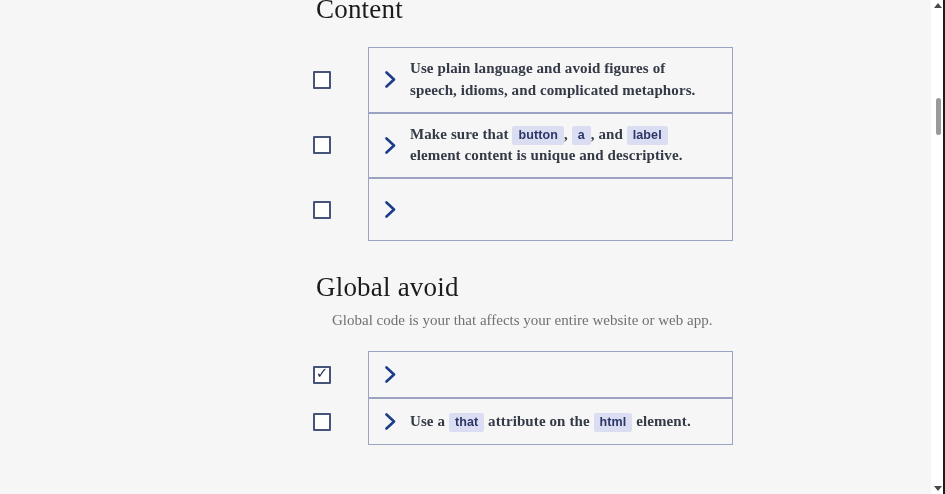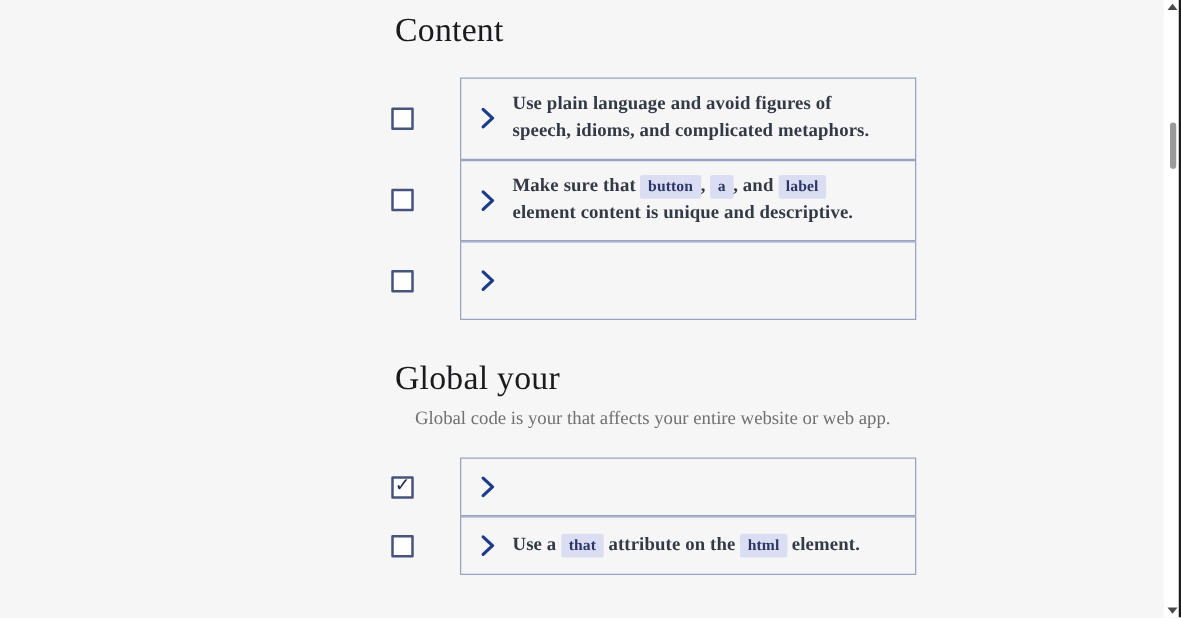--- a/index.html
+++ b/index.html
@@ -6,21 +6,20 @@
   html,body { width:945px; height:494px; overflow:hidden; }
   body {
     background:#f6f6f7;
     font-family:"Liberation Serif","DejaVu Serif",serif;
     position:relative;
   }
   .content-col {
     position:absolute;
     left:313px; top:0;
     width:420px;
-    margin-top:15px;
   }
   .checklist-section:first-child .section-title { margin-top:-6px; }
   .section-title {
     font-size:27px;
     font-weight:400;
     color:#1b1b1e;
     letter-spacing:0.2px;
     margin:31px 0 0 3px;
   }
   .section-desc {
@@ -77,21 +76,21 @@
   }
   .chevron svg { display:block; }
   .item-text {
     font-size:15px;
     line-height:1.45;
     font-weight:600;
     color:#333945;
     letter-spacing:0.1px;
   }
   .inline-code {
-    font-family:Liberation Serif, serif;
+    font-family:Liberation Sans, sans-serif;
     font-size:12.5px;
     font-weight:600;
     color:#2c3768;
     background:#dbdef2;
     padding:2px 6px 3px 6px;
     border-radius:2px;
     white-space:nowrap;
   }
   
   .scrollbar {
@@ -155,21 +154,21 @@
             <span class="chevron">
               <svg width="11" height="17" viewBox="0 0 11 17" xmlns="http://www.w3.org/2000/svg">
                 <path d="M1.5 1.5 L9 8.5 L1.5 15.5" fill="none" stroke="#1d3c8a" stroke-width="2.6" stroke-linecap="round" stroke-linejoin="round"></path>
               </svg>
             </span>
           </div>
         </li>
       </ul>
     </section>
     <section class="checklist-section">
-      <h2 class="section-title">Global your</h2>
+      <h2 class="section-title">Global avoid</h2>
       <p class="section-desc">Global code is your that affects your entire website or web app.</p>
       <ul class="item-list">
         <li class="item-row compact">
           <span class="checkbox" role="checkbox" aria-checked="true">
             <span class="checkmark">✓</span>
           </span>
           <div class="item-card">
             <span class="chevron">
               <svg width="11" height="17" viewBox="0 0 11 17" xmlns="http://www.w3.org/2000/svg">
                 <path d="M1.5 1.5 L9 8.5 L1.5 15.5" fill="none" stroke="#1d3c8a" stroke-width="2.6" stroke-linecap="round" stroke-linejoin="round"></path>

